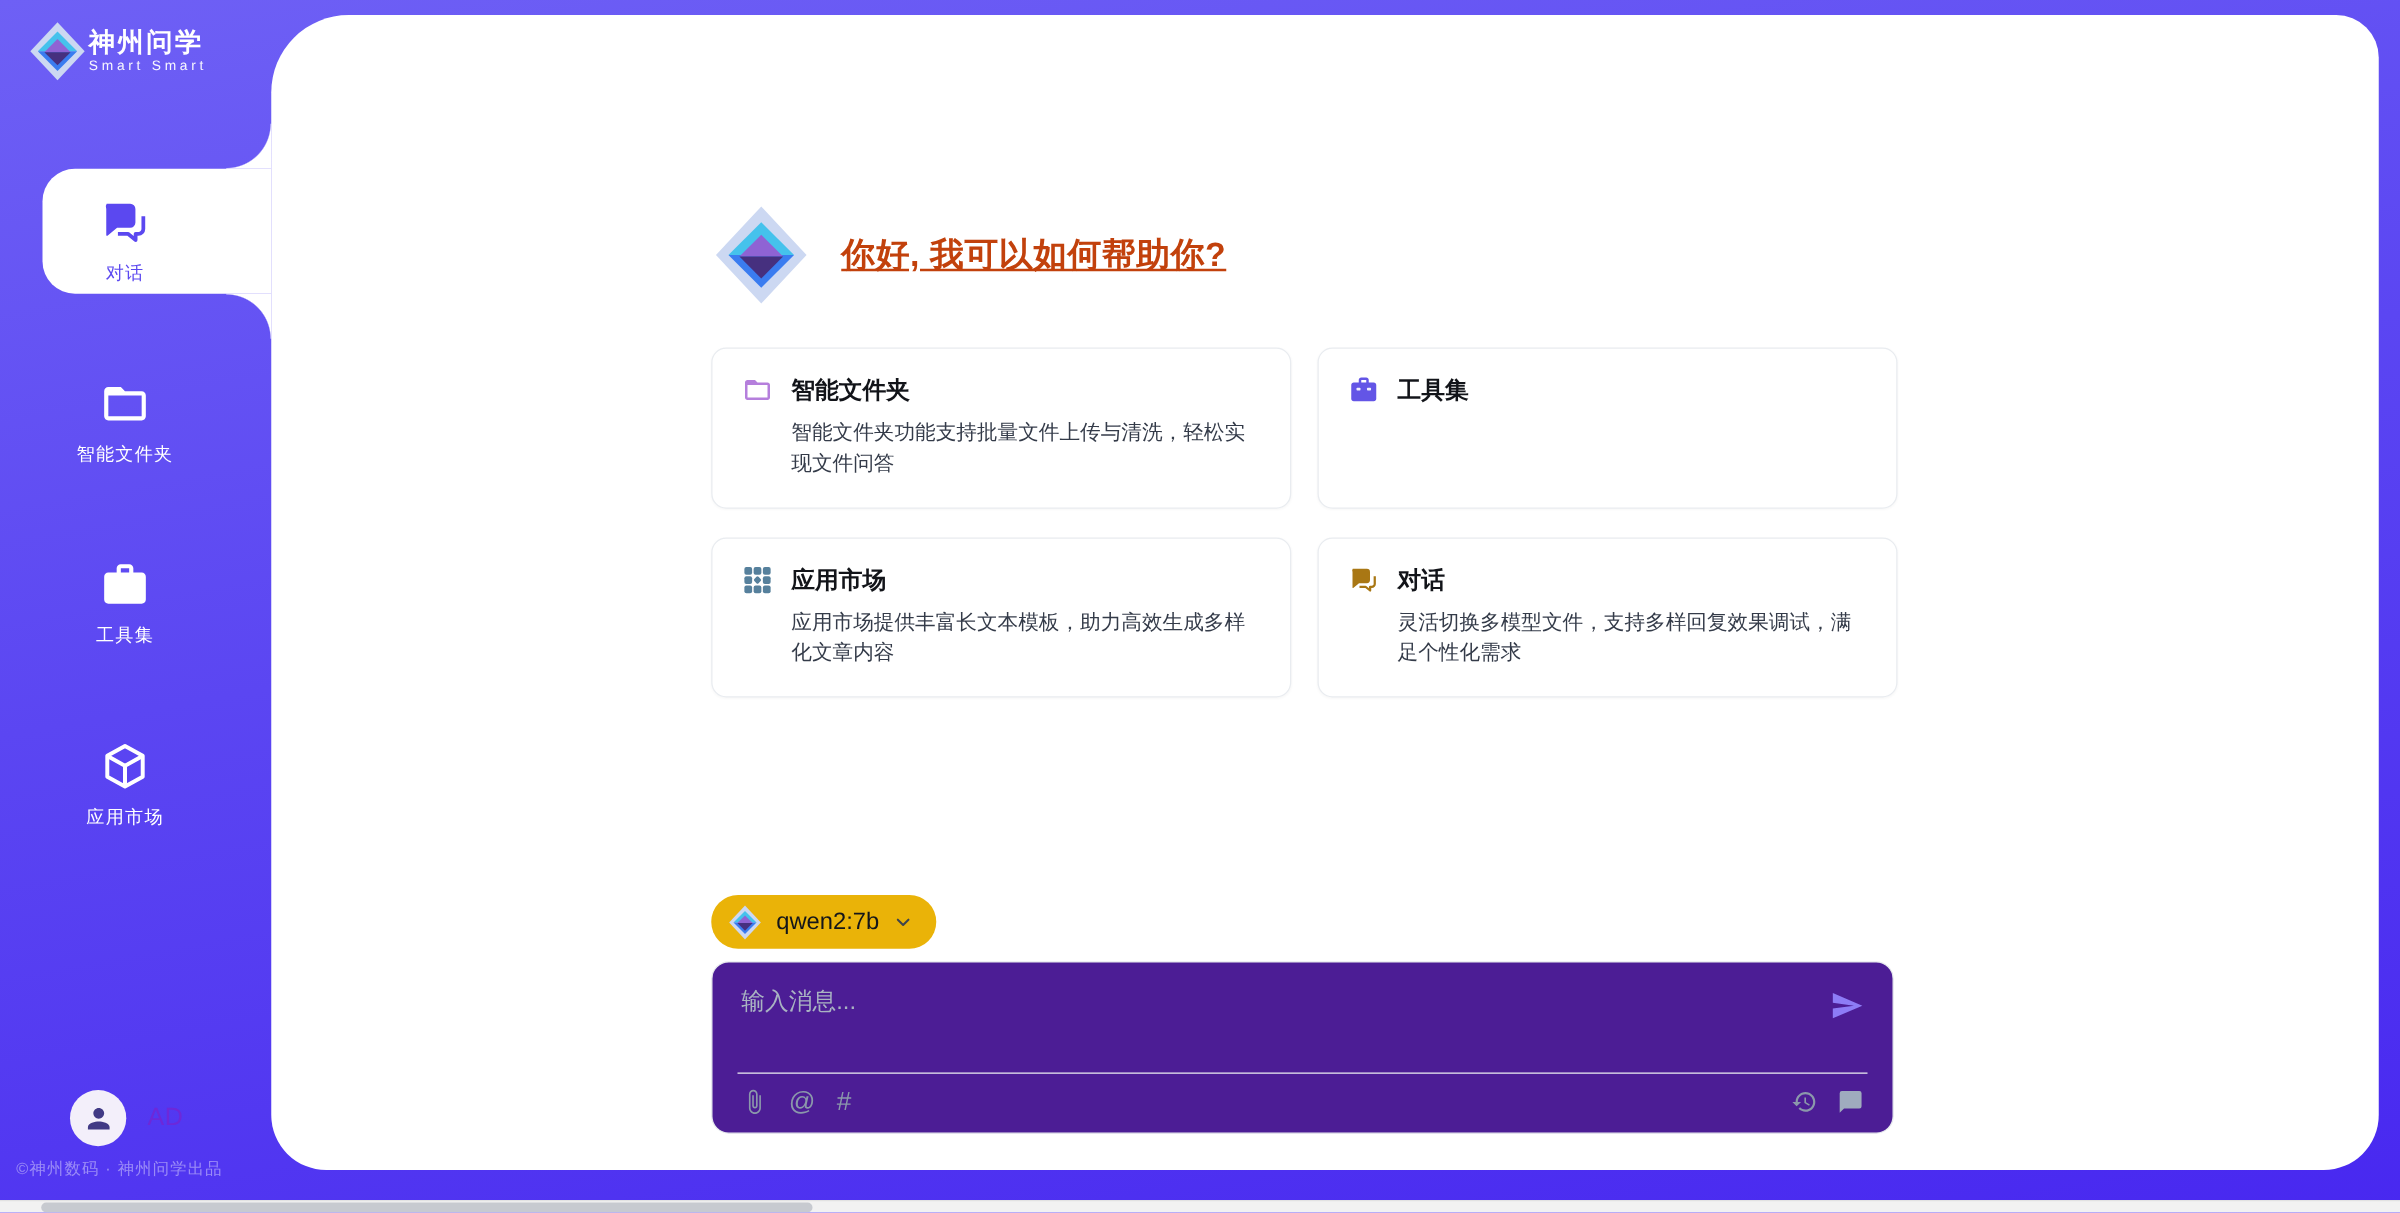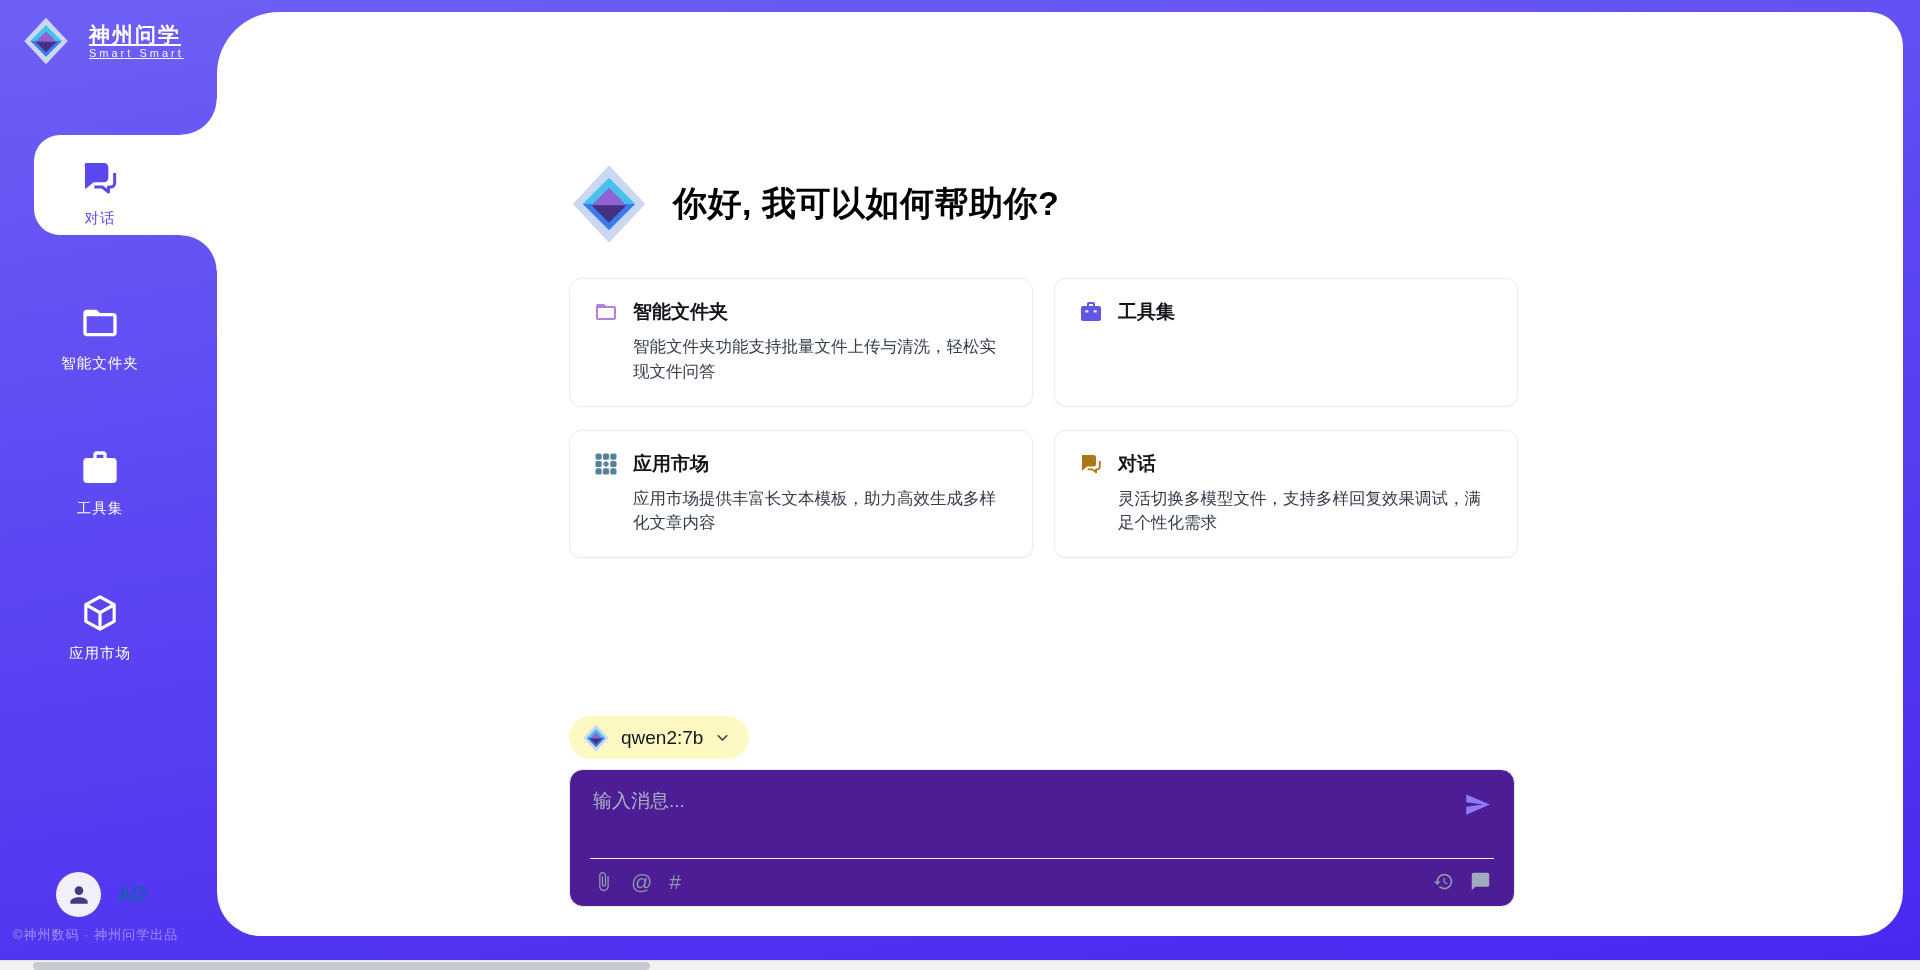--- a/index.html
+++ b/index.html
@@ -17,21 +17,21 @@
   }
 
   
   .h-scrollbar{ position:absolute; left:0; right:0; bottom:0; height:10px;
     background:#f2f2f2; border-top:1px solid #e2e2e2; }
   .h-scrollbar .thumb{ position:absolute; left:33px; top:1px; height:8px; width:617px;
     background:#c7cad0; border-radius:4px; }
 
   
   .sidebar{ position:absolute; left:0; top:0; width:217px; height:960px; }
-  .logo-row{ display:flex; align-items:center; gap:19px; padding:17px 0 0 22px;text-decoration:underline; }
+  .logo-row{ display:flex; align-items:center; gap:1px; padding:17px 0 0 22px; }
   .logo-row svg{ width:48px; height:48px; flex:0 0 auto; }
   .logo-name{ font-size:21px; font-weight:bold; letter-spacing:2px; line-height:1.15; }
   .logo-sub{ font-size:11px; letter-spacing:3px; opacity:.95; }
 
   .nav{ position:absolute; top:137px; left:0; width:217px; }
   .nav-item{ position:relative; width:217px; height:112px; margin-bottom:33px;
     display:flex; flex-direction:column; align-items:center; justify-content:center;
     gap:11px; cursor:pointer; }
   .nav-item .ic{ width:40px; height:40px; color:#fff; position:relative; z-index:1;
     margin-left:-17px; }
@@ -42,43 +42,43 @@
     background:#fff; border-radius:26px 0 0 26px; }
   .active-bg::before{ content:''; position:absolute; right:0; top:-36px; width:36px; height:36px;
     background:radial-gradient(circle 36px at 0 0, rgba(0,0,0,0) 35px, #fff 36px); }
   .active-bg::after{ content:''; position:absolute; right:0; bottom:-36px; width:36px; height:36px;
     background:radial-gradient(circle 36px at 0 100%, rgba(0,0,0,0) 35px, #fff 36px); }
 
   .user-row{ position:absolute; left:56px; top:872px; display:flex; align-items:center; gap:17px; }
   .avatar{ width:45px; height:45px; border-radius:50%; background:#f3effa;
     display:flex; align-items:center; justify-content:center; }
   .avatar svg{ width:26px; height:26px; }
-  .user-name{ font-size:20px; color:#0369a1; letter-spacing:.5px; }
+  .user-name{ font-size:20px; color:#6d28d9; letter-spacing:.5px; }
   .side-footer{ position:absolute; left:13px; top:926px; font-size:13px;
     color:rgba(255,255,255,0.42); letter-spacing:1px; white-space:nowrap; }
 
   
   .content{ position:relative; width:946px; margin-left:352px; padding-top:152px; color:#16181d; }
 
   .greeting{ display:flex; align-items:center; gap:24px; }
   .greeting svg{ width:80px; height:80px; }
-  .greeting h1{ font-size:34px; font-weight:bold; color:#000000; letter-spacing:.5px; }
+  .greeting h1{ font-size:27px; font-weight:bold; color:#c2410c; letter-spacing:.5px;text-decoration:underline; }
 
   .cards{ margin-top:34px; display:grid; grid-template-columns:464px 464px; gap:23px 21px; }
   .card{ background:#fff; border:1px solid #e9ecf0; border-radius:12px;
     padding:20px 24px 22px 24px; min-height:127px; cursor:pointer;
     box-shadow:0 1px 2px rgba(16,24,40,.03); }
   .card-head{ display:flex; align-items:center; gap:15px; }
   .card-head svg{ width:24px; height:24px; flex:0 0 auto; }
   .card-title{ font-size:19px; font-weight:bold; color:#121419; }
   .card-desc{ margin:9px 0 0 39px; font-size:16.5px; line-height:1.5; color:#343b49; }
 
   .composer{ margin-top:158px; }
   .model-pill{ display:inline-flex; align-items:center; gap:11px; height:43px;
-    padding:0 18px 0 13px; background:#fef9c3; border-radius:22px; cursor:pointer; }
+    padding:0 18px 0 13px; background:#eab308; border-radius:22px; cursor:pointer; }
   .model-pill svg.logo{ width:28px; height:28px; }
   .model-label{ font-size:19px; color:#14161a; }
   .model-pill .chev{ width:17px; height:17px; }
 
   .input-box{ margin-top:10px; width:946px; height:138px; background:#4c1d95;
     border:1.5px solid #e7eaee; border-radius:14px; position:relative; }
   .placeholder{ position:absolute; left:23px; top:18px; font-size:19px; color:#a9b3c2; }
   .send-btn{ position:absolute; right:23px; top:21px; width:27px; height:27px; cursor:pointer; }
   .input-divider{ position:absolute; left:20px; right:20px; top:88px; border-top:1px solid #edeff2; }
   .tools-left{ position:absolute; left:23px; top:101px; display:flex; align-items:center; gap:17px; }

